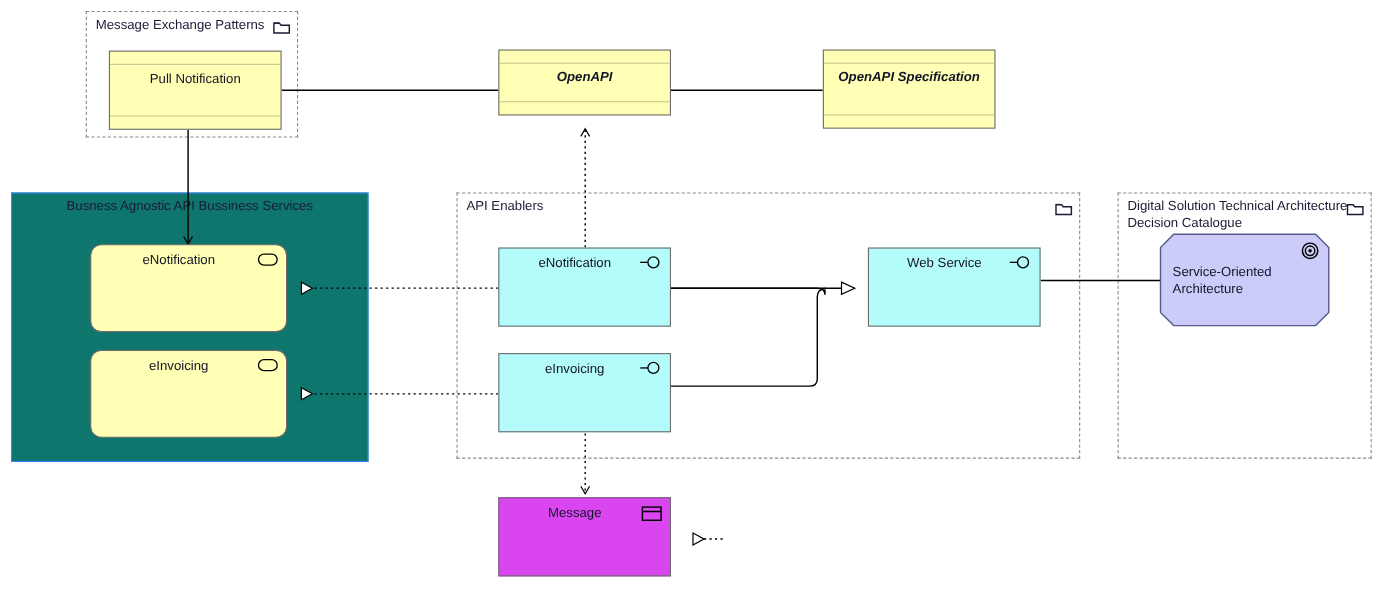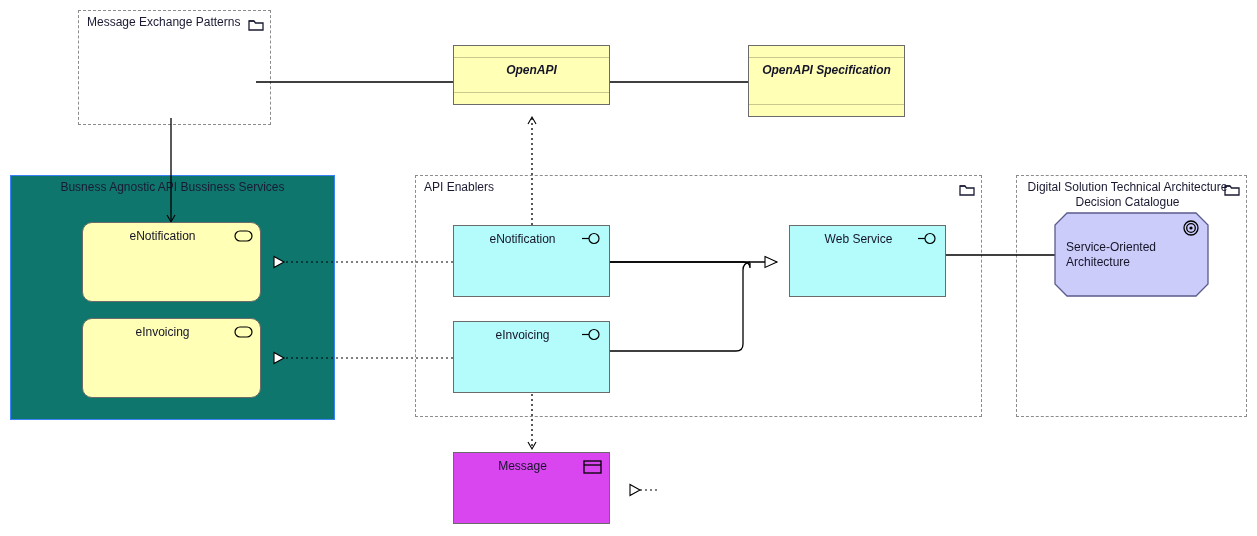--- a/index.html
+++ b/index.html
@@ -27,21 +27,20 @@
   }
   .group-label {
     position: absolute;
     left: 8px;
     top: 4px;
     font-size: 12px;
     color: #1a1a33;
     line-height: 15px;
     white-space: pre-line;
     max-width: 215px;
-    text-align: center;
   }
   .folder-icon {
     position: absolute;
     right: 6px;
     top: 7px;
     width: 16px;
     height: 13px;
   }
   .solid-group {
     position: absolute;
@@ -223,20 +222,25 @@
     <path d="M610 262 L743 262 Q750 262 750 268 L750 263" fill="none" stroke="#000" stroke-width="1.3"></path>
     <line x1="610" y1="262" x2="777" y2="262" stroke="#000" stroke-width="1.3" marker-end="url(#hollowTri)"></line>
 
     <path d="M610 351 L736 351 Q743 351 743 344 L743 270 Q743 263 750 262" fill="none" stroke="#000" stroke-width="1.3"></path>
 
     <line x1="946" y1="255" x2="1055" y2="255" stroke="#000" stroke-width="1.3"></line>
 
     <line x1="657" y1="490" x2="630" y2="490" stroke="#000" stroke-width="1.2" stroke-dasharray="2,3" marker-end="url(#hollowTriLeft)"></line>
   </svg>
 
+  <div class="node deliverable centered-title" style="left:99px; top:46px; width:157px; height:72px;">
+    <div class="bar-top"></div>
+    <div class="bar-bottom"></div>
+    <div class="title">Pull Notification</div>
+  </div>
 
   <div class="node deliverable centered-title italic-title" style="left:453px; top:45px; width:157px; height:60px;">
     <div class="bar-top"></div>
     <div class="bar-bottom"></div>
     <div class="title">OpenAPI</div>
   </div>
 
   <div class="node deliverable centered-title italic-title" style="left:748px; top:45px; width:157px; height:72px;">
     <div class="bar-top"></div>
     <div class="bar-bottom"></div>

